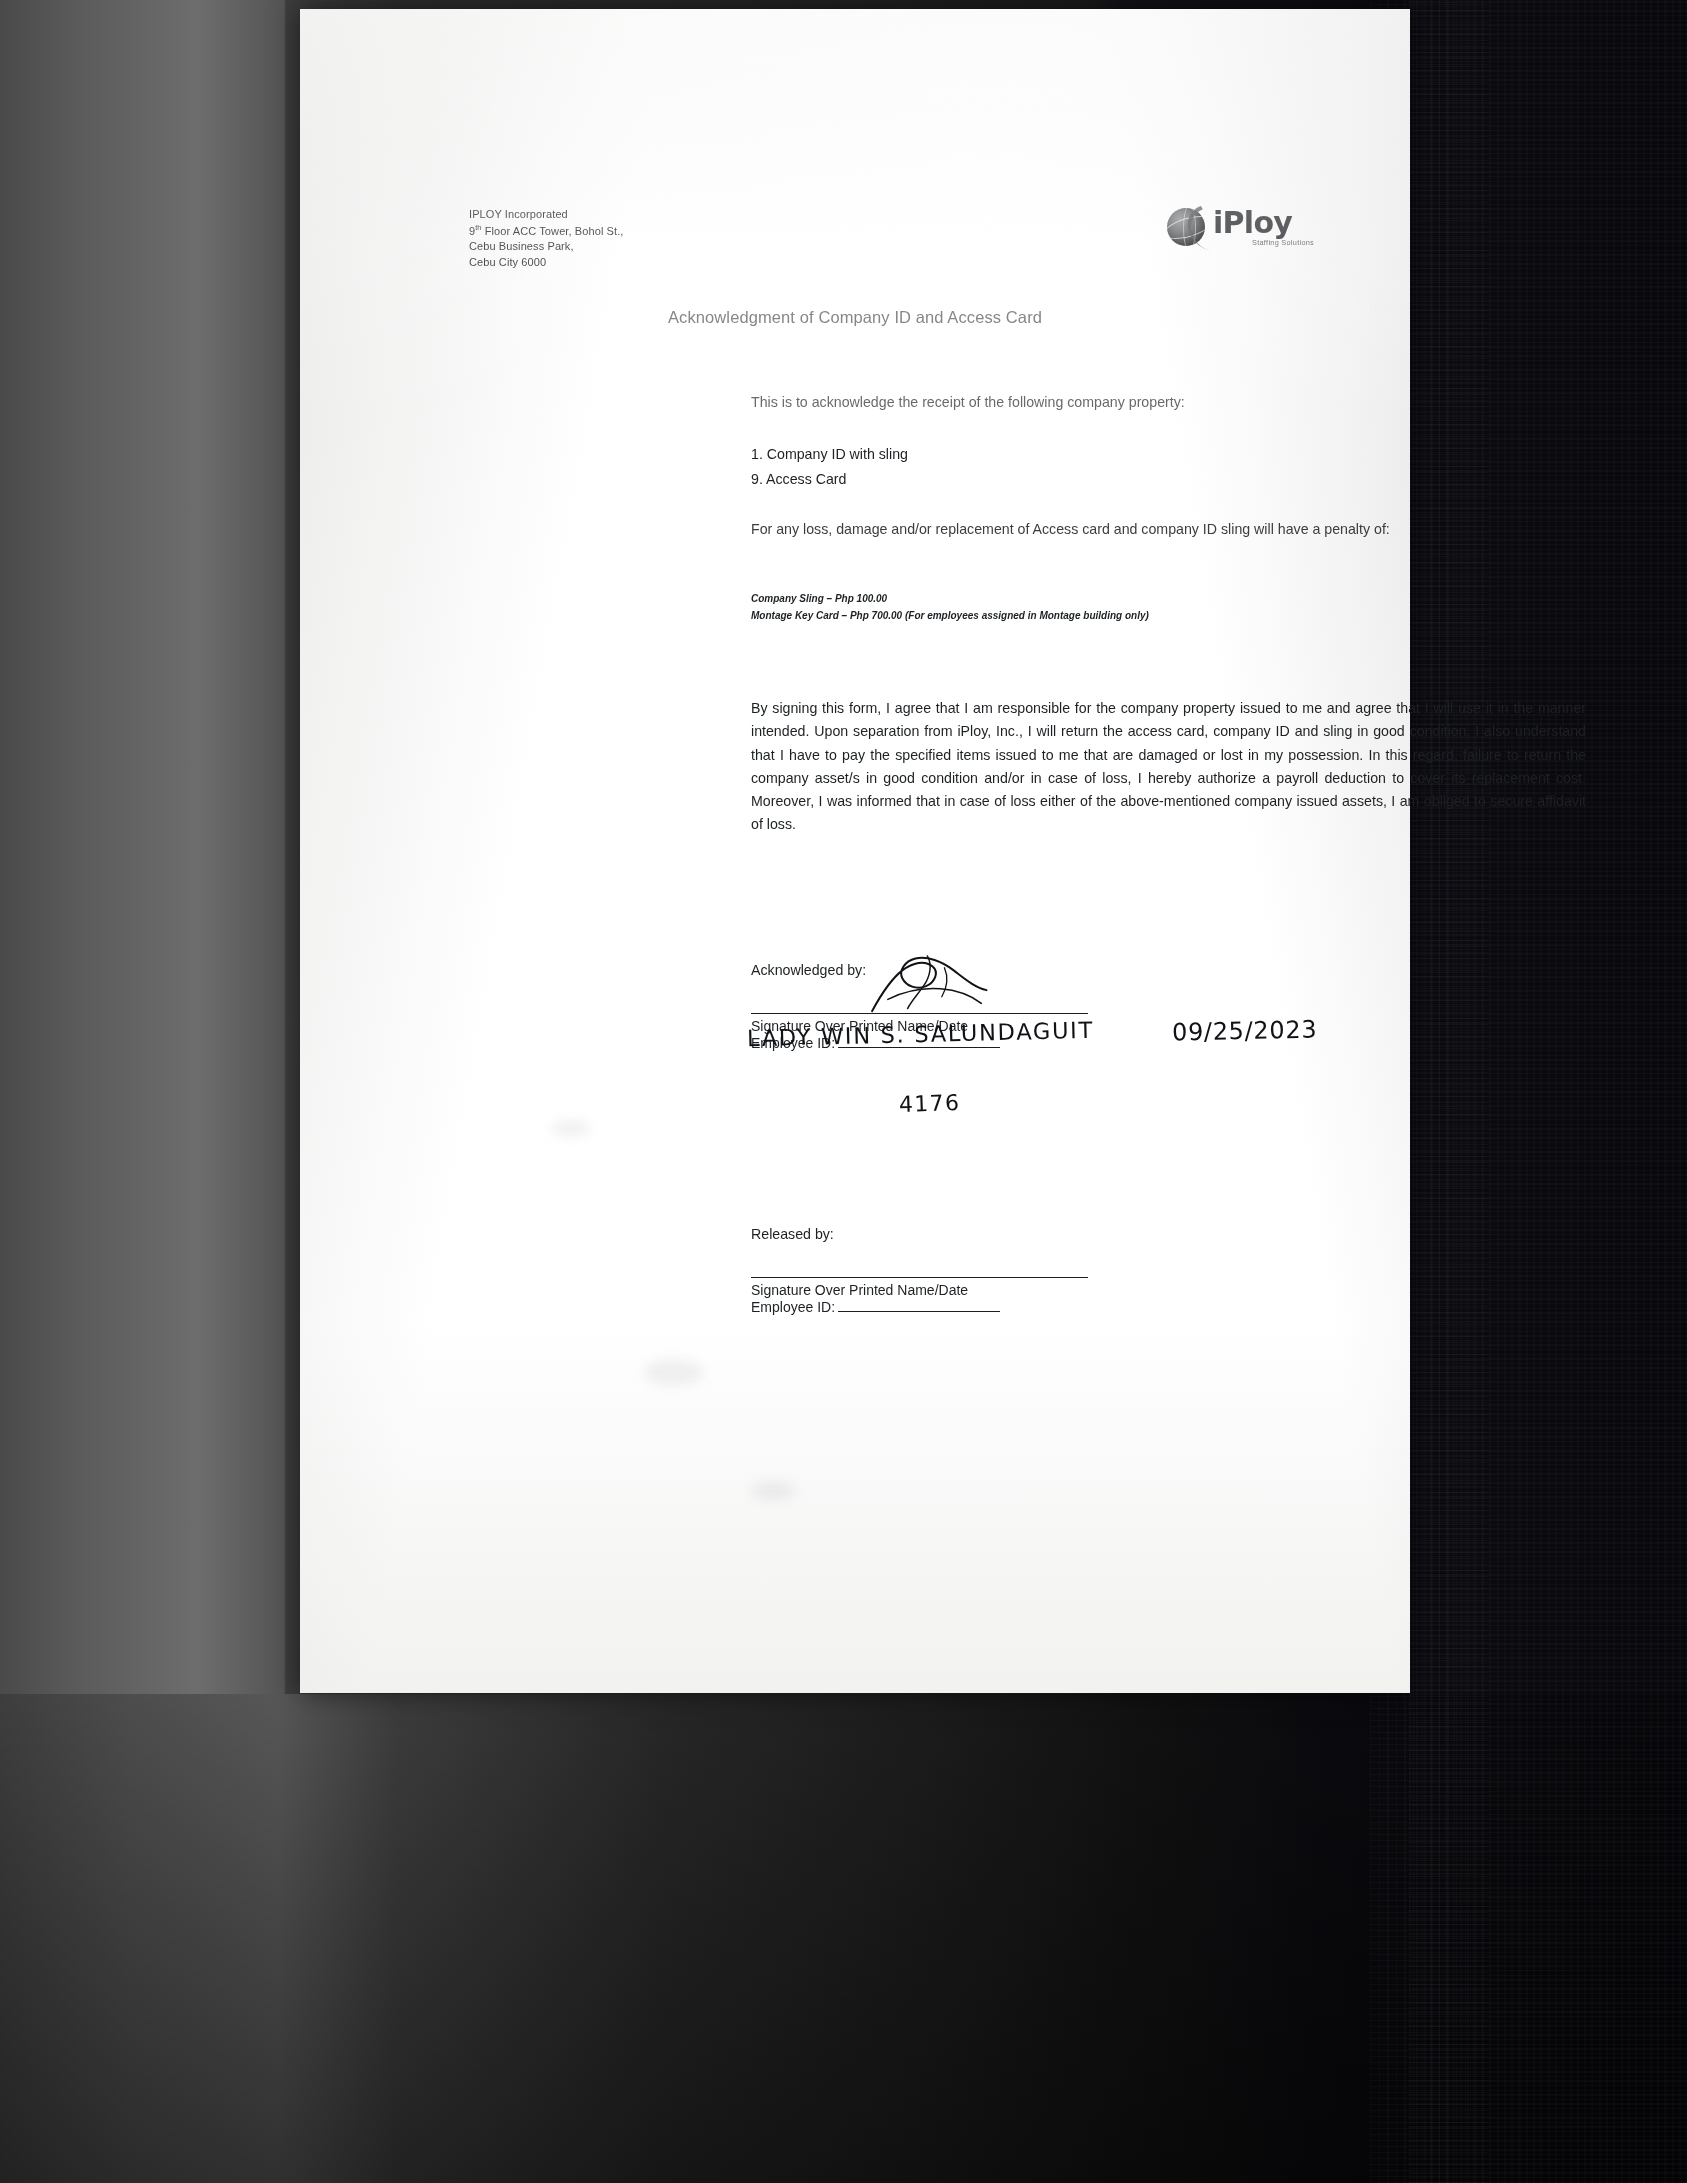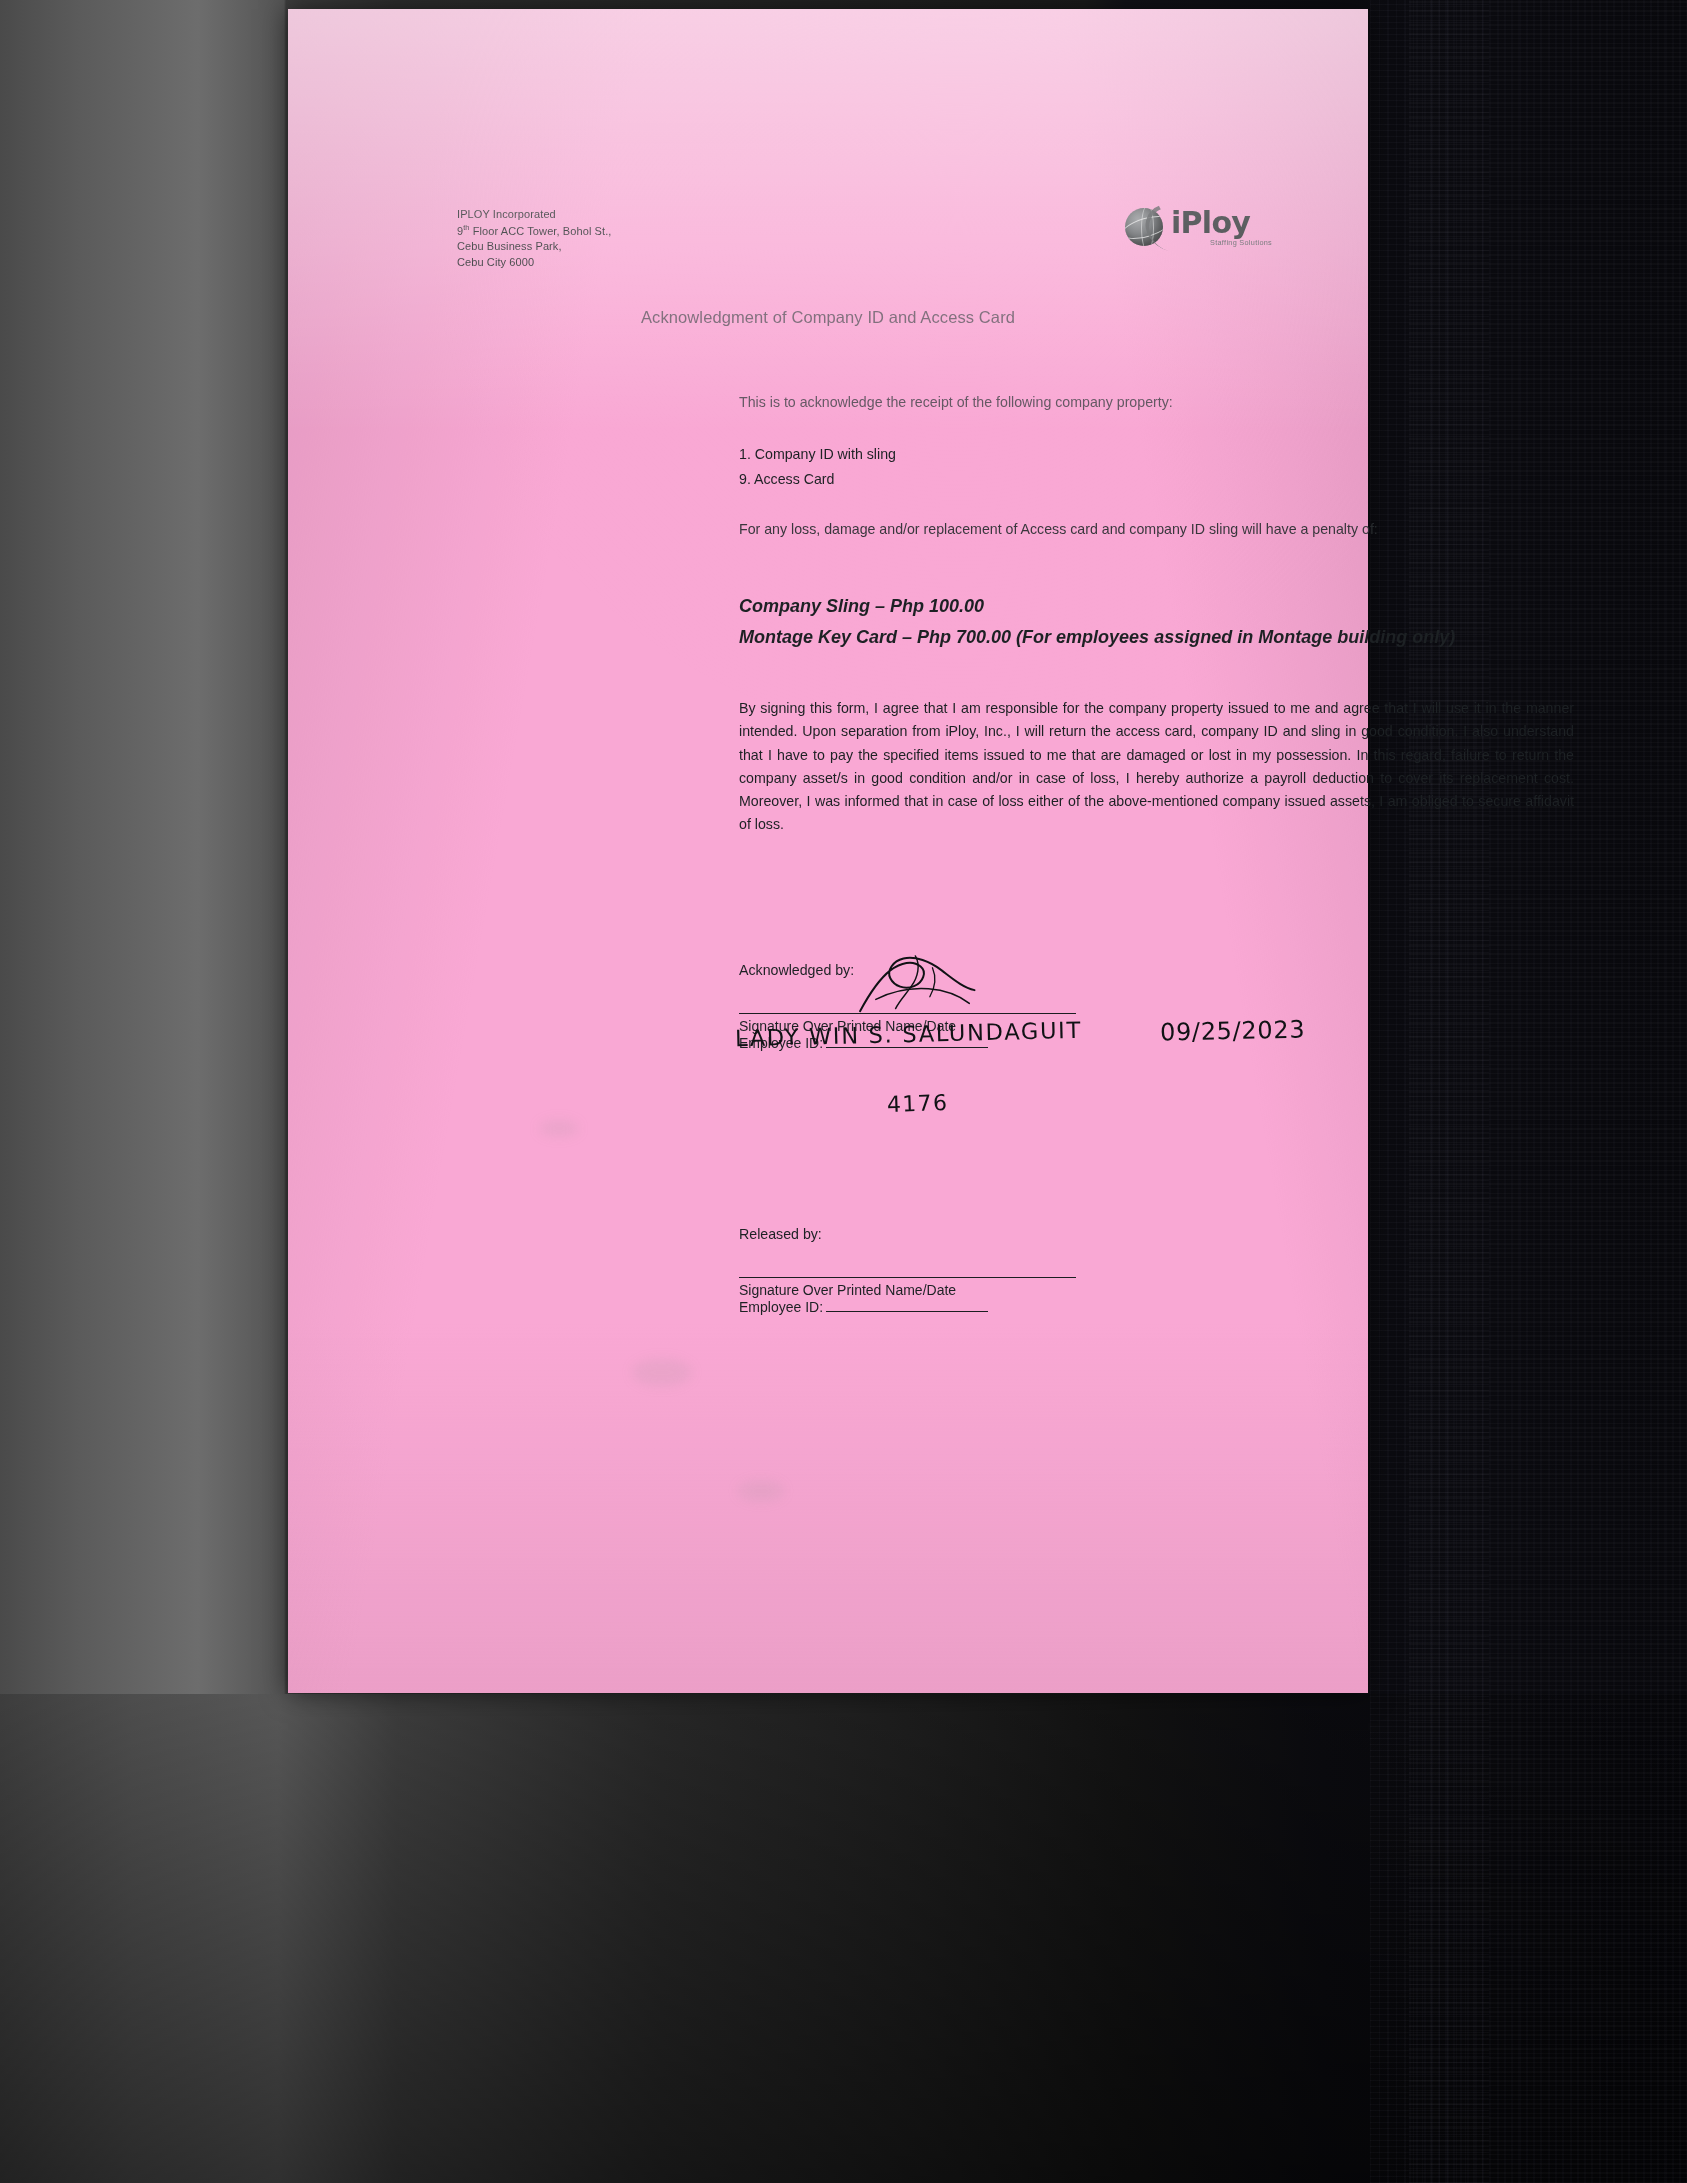--- a/index.html
+++ b/index.html
@@ -62,26 +62,27 @@
   #noise-right2 {
     top: 0; right: 198px; width: 119px; height: 2183px;
     background-image:
       repeating-linear-gradient(0deg, rgba(200,200,230,.07) 0 0.7px, rgba(0,0,0,0) 0.7px 6px),
       repeating-linear-gradient(90deg, rgba(180,180,220,.06) 0 1.3px, rgba(0,0,0,0) 1.3px 8.6px);
   }
 
   
   #page {
     position: absolute;
-    left: 288px;
+    left: 300px;
     top: 9.3px;
     width: 1080px;
     height: 1684px;
-    background: #f9a8d4;
+    background: #ffffff;
     box-shadow: 0 0 25px rgba(0,0,0,0.55);
+    padding-left: 30px;
   }
   
   #page::after {
     content: "";
     position: absolute;
     inset: 0;
     pointer-events: none;
     background:
       radial-gradient(ellipse 70% 45% at 62% 12%, rgba(255,255,255,0.55), rgba(255,255,255,0) 70%),
       linear-gradient(100deg, rgba(216,216,214,0.55) 0%, rgba(255,255,255,0) 26%),
@@ -198,21 +199,21 @@
     color: #1d2124;
   }
   #intro { top: 382px; width: 728px; color: #3a3e42; opacity: .8; }
   #list { top: 433px; line-height: 1.72; }
   #penalty { top: 509px; width: 827px; color: #2a2e31; opacity: .92; }
   #fees {
     top: 582px;
     font-style: italic;
     font-weight: bold;
     line-height: 1.68;
-    font-size: 18px;
+    font-size: 10px;
   }
   #agree {
     top: 688px;
     text-align: justify;
     width: 835px;
     line-height: 1.63;
   }
   #agree b { font-weight: normal; }
 
   

